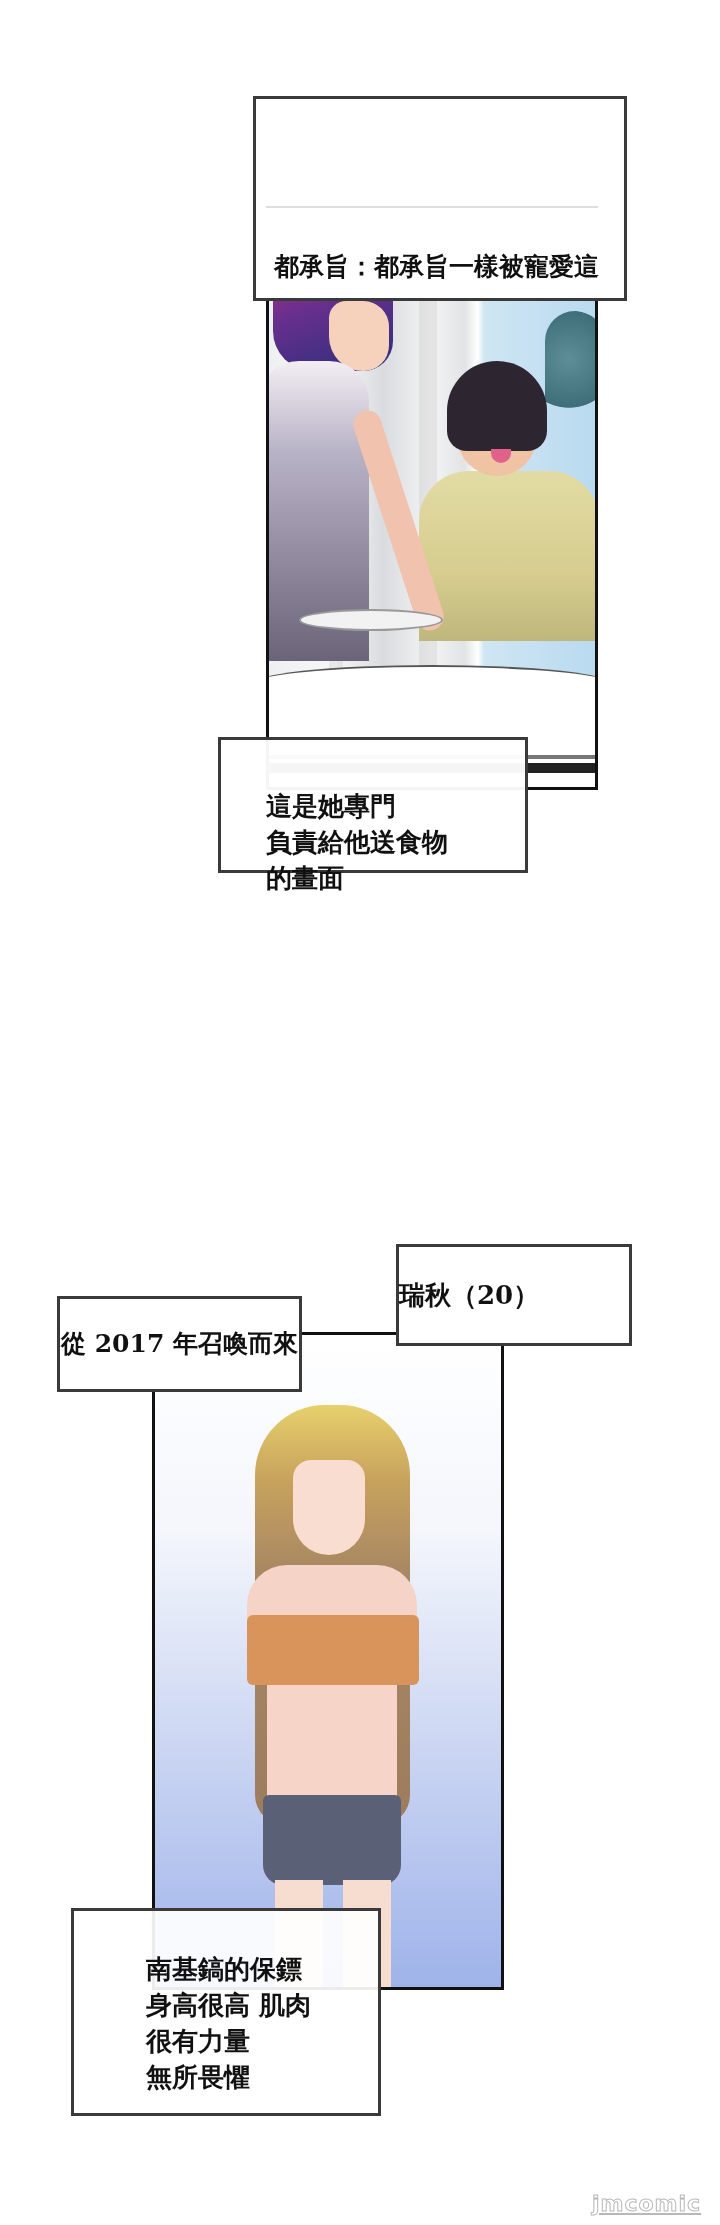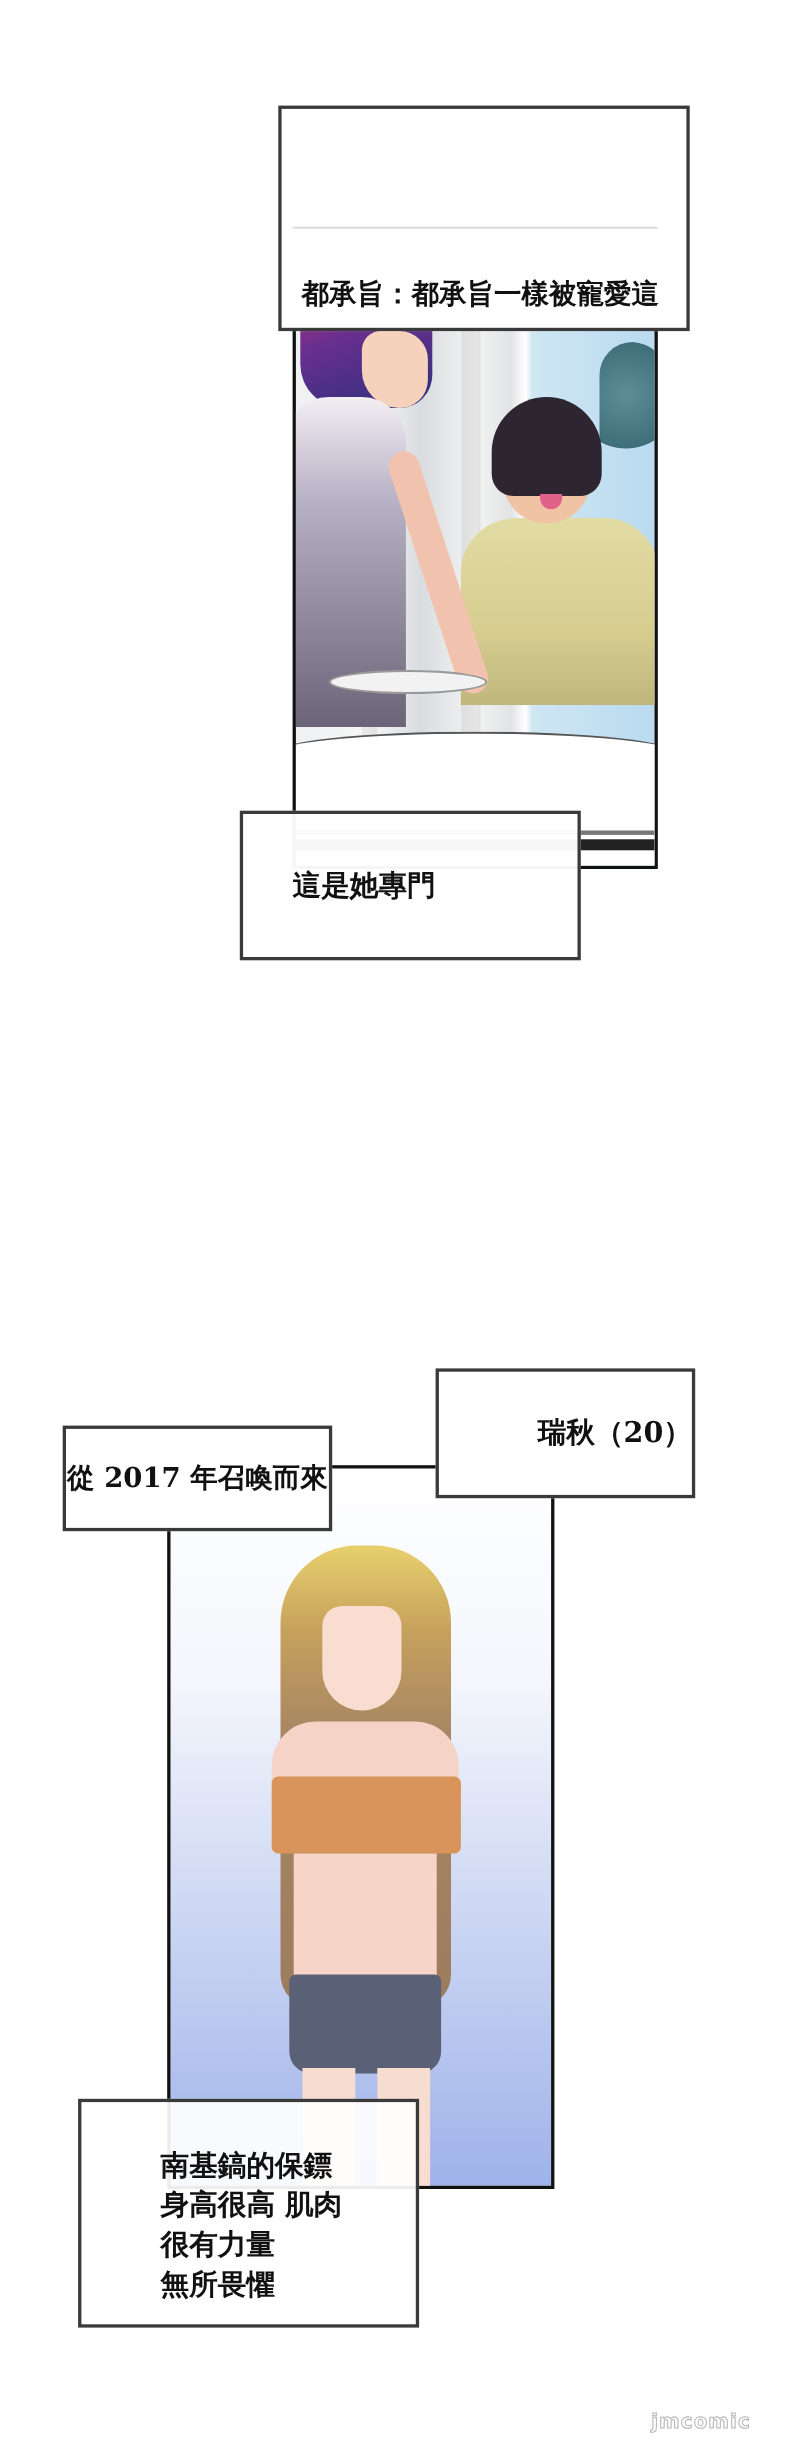--- a/index.html
+++ b/index.html
@@ -42,22 +42,22 @@
   #p2 .face { position:absolute; left:138px; top:125px; width:72px; height:95px; border-radius:20px 20px 40px 40px; background:#f8ddd0; }
   #p2 .shoulders { position:absolute; left:92px; top:230px; width:170px; height:80px; border-radius:40px 40px 0 0; background:#f5d3c6; }
   #p2 .top { position:absolute; left:92px; top:280px; width:172px; height:70px; background:#d8945a; border-radius:6px; }
   #p2 .belly { position:absolute; left:112px; top:350px; width:130px; height:120px; background:#f6d5c8; }
   #p2 .shorts { position:absolute; left:108px; top:460px; width:138px; height:90px; border-radius:6px 6px 20px 20px; background:#5a6075; }
   #p2 .leg-l { position:absolute; left:120px; top:545px; width:48px; height:120px; background:#f7dcd0; }
   #p2 .leg-r { position:absolute; left:188px; top:545px; width:48px; height:120px; background:#f7dcd0; }
   
   .frame-line { position:absolute; background:#bdbdbd; }
   .watermark { position:absolute; left:592px; top:2191px; width:126px; height:24px;
-               font-family:"DejaVu Sans", sans-serif; font-weight:bold; font-size:18px; color:#fff;
-               -webkit-text-stroke:1px #b8b8b8; letter-spacing:1px; }
+               font-family:"DejaVu Sans", sans-serif; font-weight:bold; font-size:22px; color:#fff;
+               -webkit-text-stroke:1px #b8b8b8; letter-spacing:1px;text-decoration:underline; }
 </style>
 </head>
 <body>
 
 <div class="panel" id="p1">
   <div class="pillar" style="left:60px;width:14px;"></div>
   <div class="pillar" style="left:150px;width:18px;"></div>
   <div class="plant"></div>
   <div class="maid-hair"></div>
   <div class="maid-face"></div>
@@ -76,35 +76,37 @@
 
 <div class="caption" style="left:253px;top:96px;width:374px;height:205px;">
   <div class="abs" style="left:18px;top:150px;font-size:25px;">都承旨：都承旨一樣被寵愛這</div>
 </div>
 
 <div class="frame-line" style="left:266px;top:206px;width:332px;height:2px;opacity:0.5;"></div>
 
 <div class="caption" style="left:218px;top:737px;width:310px;height:136px;background:rgba(255,255,255,0.96);">
   <div class="abs" style="left:45px;top:48px;">
     <span class="line">這是她專門</span>
+    <span class="line">負責給他送食物</span>
+    <span class="line">的畫面</span>
   </div>
 </div>
 
 <div class="panel" id="p2">
   <div class="hair"></div>
   <div class="shoulders"></div>
   <div class="face"></div>
   <div class="top"></div>
   <div class="belly"></div>
   <div class="shorts"></div>
   <div class="leg-l"></div>
   <div class="leg-r"></div>
 </div>
 
-<div class="caption" style="left:396px;top:1244px;width:236px;height:118px;display:flex;align-items:center;justify-content:flex-end;">
+<div class="caption" style="left:396px;top:1244px;width:236px;height:102px;display:flex;align-items:center;justify-content:flex-start;">
   <span>瑞秋（20）</span>
 </div>
 
 <div class="caption" style="left:57px;top:1296px;width:245px;height:96px;display:flex;align-items:center;justify-content:center;font-size:25px;">
   <span>從 2017 年召喚而來</span>
 </div>
 
 <div class="caption" style="left:71px;top:1908px;width:310px;height:208px;background:rgba(255,255,255,0.92);">
   <div class="abs" style="left:72px;top:40px;">
     <span class="line">南基鎬的保鏢</span>

